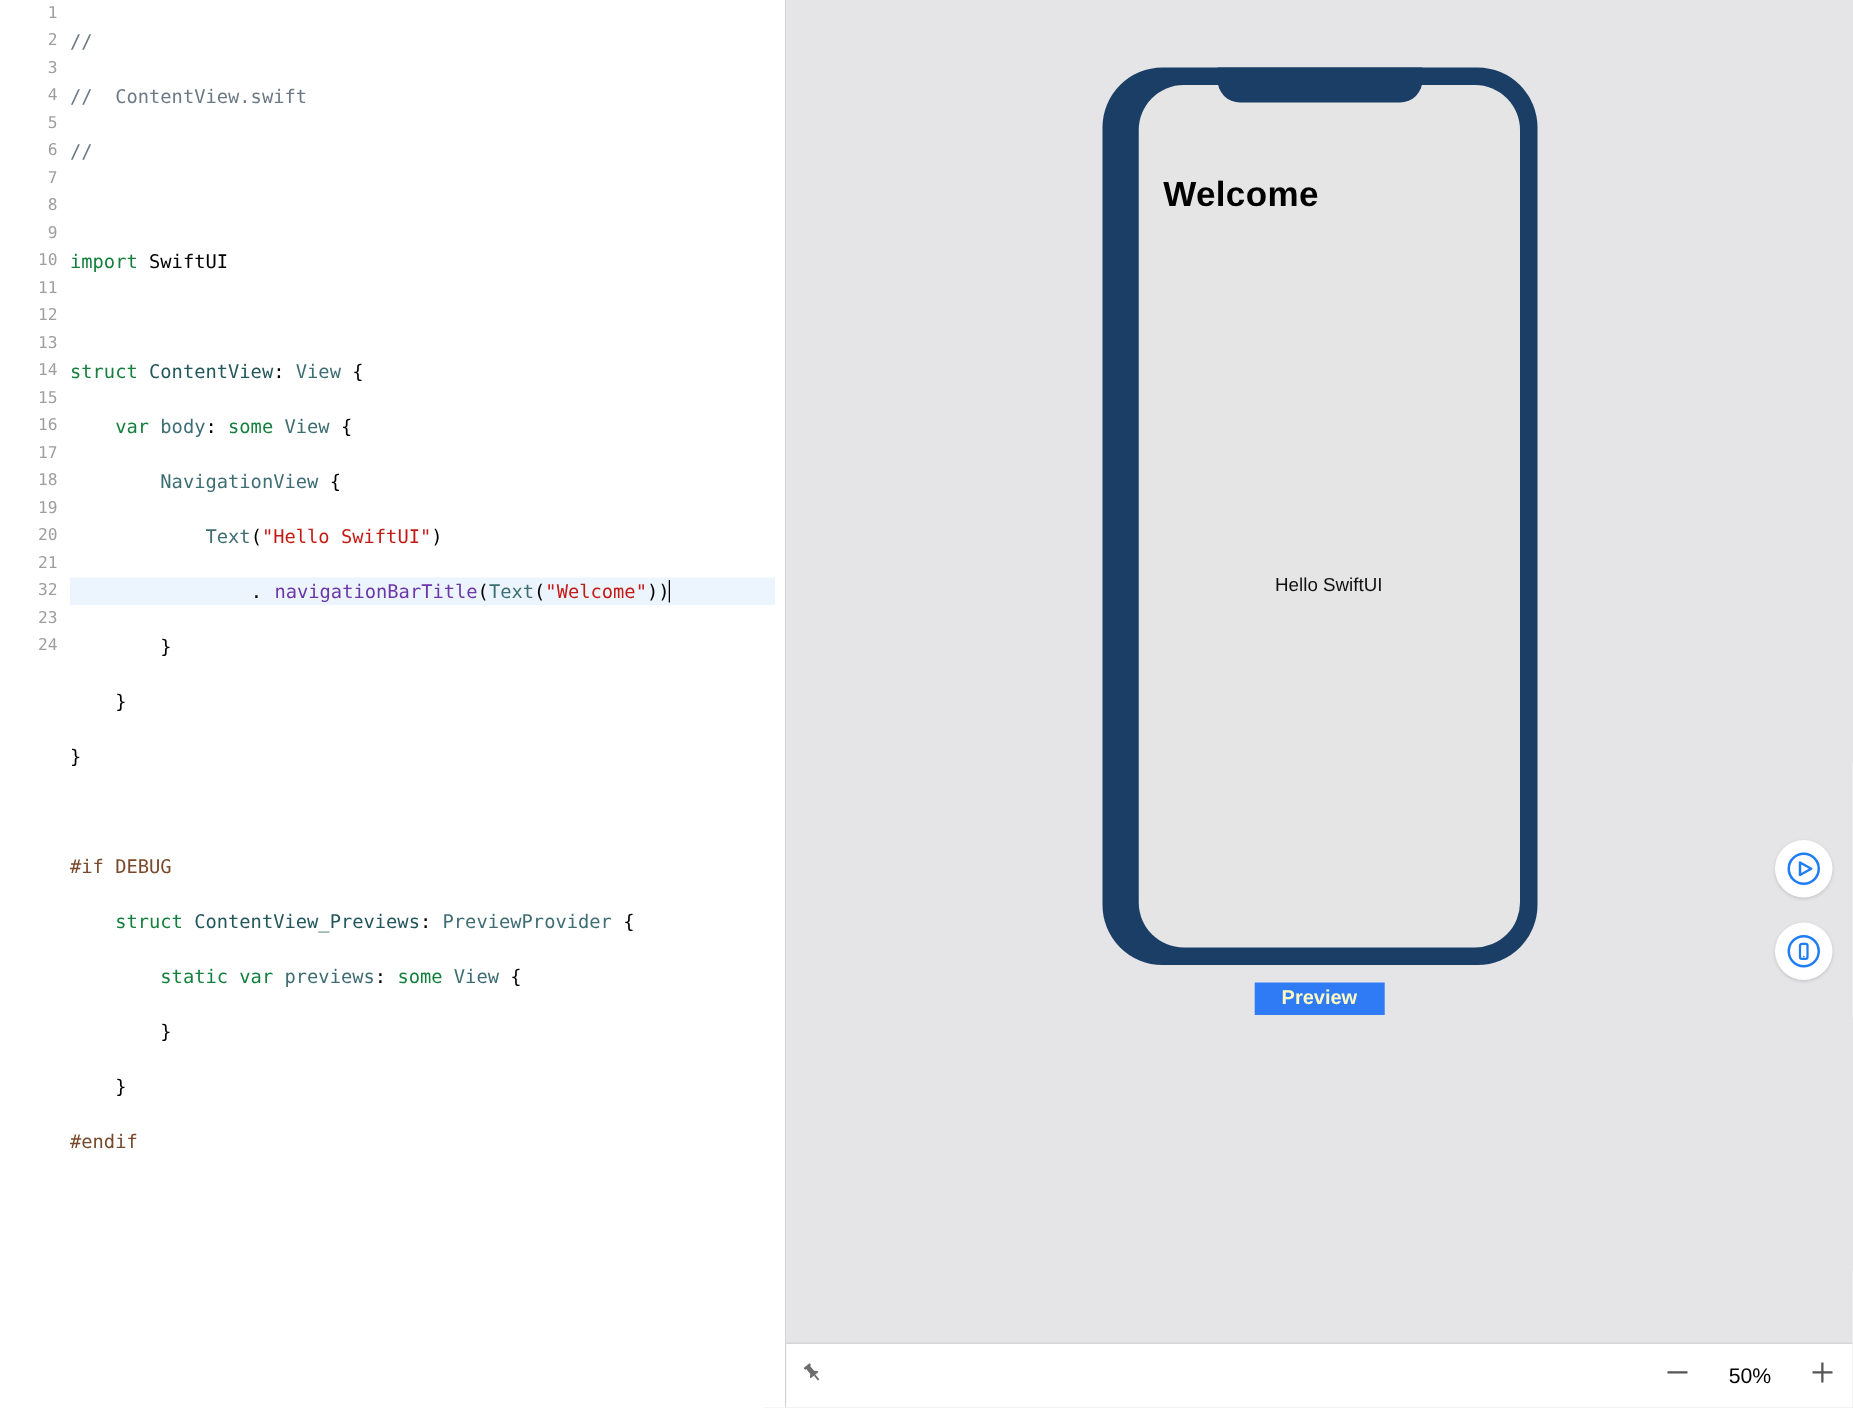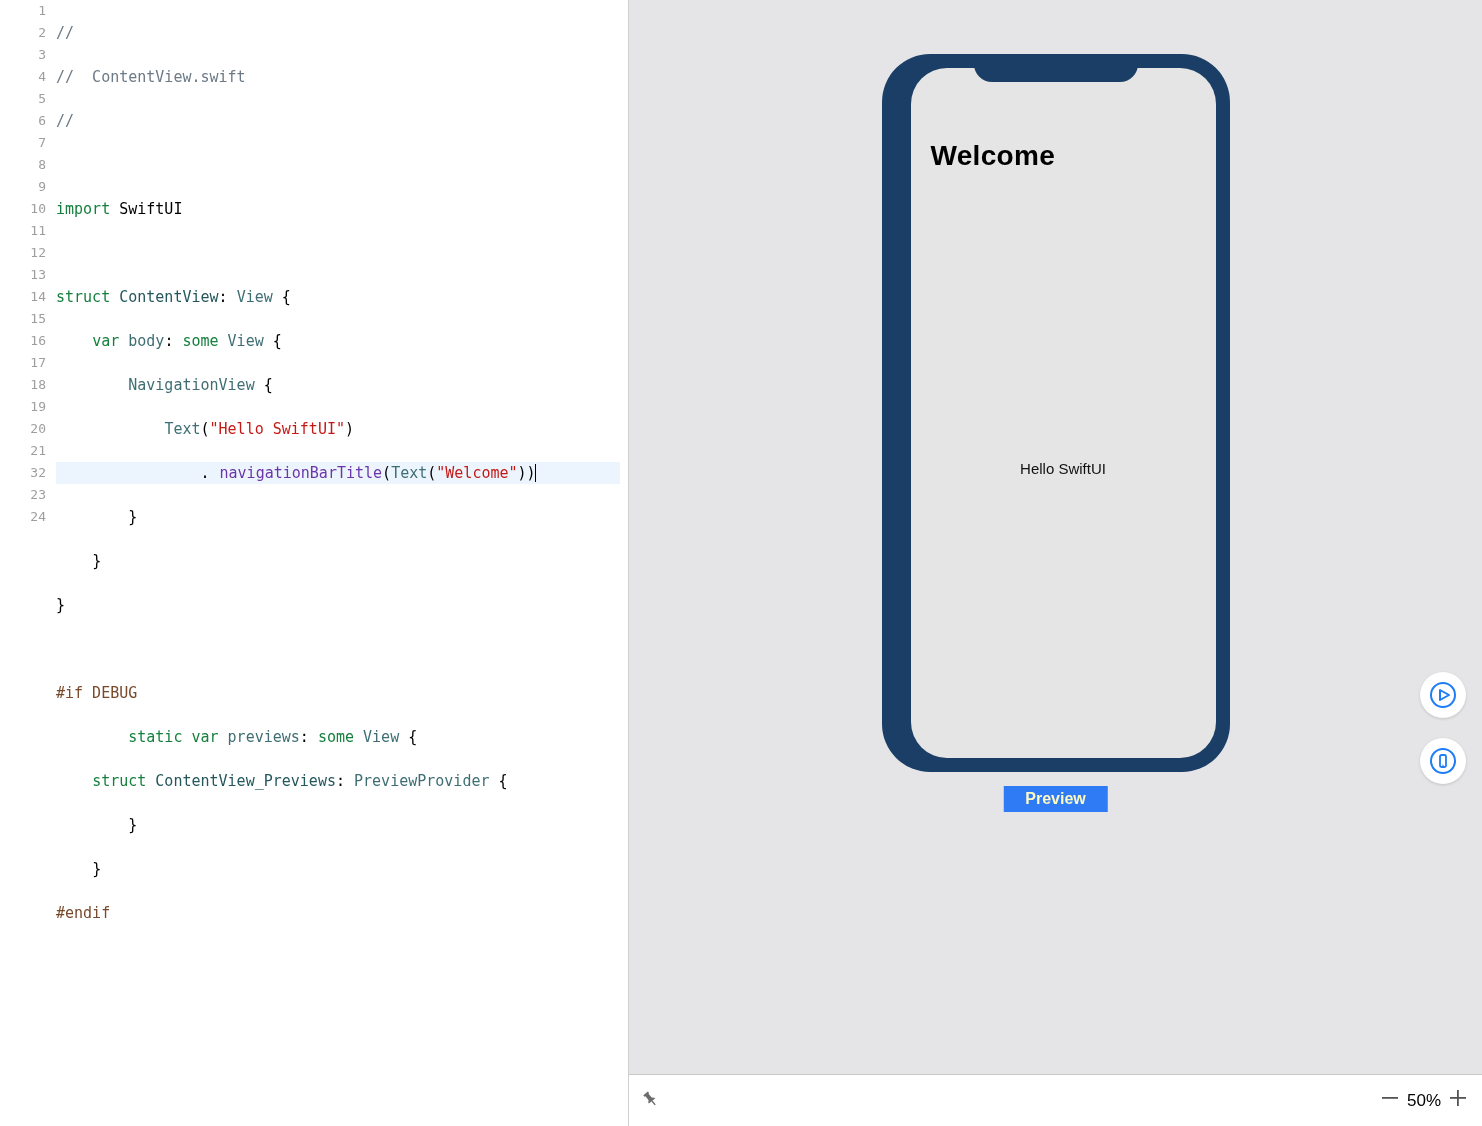--- a/index.html
+++ b/index.html
@@ -145,21 +145,21 @@
     .bottom-bar {
       height: 52px;
       border-top: 1px solid #c8c8c8;
       background: #fff;
       display: flex;
       align-items: center;
       justify-content: space-between;
       padding: 0 14px;
     }
     .bottom-left { display:flex; align-items:center; gap:14px; }
-    .bottom-right { display:flex; align-items:center; gap:0; font-size:17px;}
+    .bottom-right { display:flex; align-items:center; gap:24px; font-size:17px;}
     .pin-icon { transform: rotate(-40deg); color:#6c6c6c; cursor:pointer; }
     .zoom-level { min-width: 48px; text-align:center; }
     .zoom-btn { cursor:pointer; color:#555; font-size: 22px; user-select:none;}
   </style>
 </head>
 <body>
 
 <div class="editor-pane">
   <div class="gutter">
     <div class="ln">1</div>
@@ -197,22 +197,22 @@
 <span class="line"><span class="tok-keyword">struct</span> <span class="tok-type">ContentView</span><span class="tok-plain">: </span><span class="tok-type2">View</span> <span class="tok-brace">{</span></span>
 <span class="line">    <span class="tok-keyword">var</span> <span class="tok-prop">body</span><span class="tok-plain">: </span><span class="tok-keyword">some</span> <span class="tok-type2">View</span> <span class="tok-brace">{</span></span>
 <span class="line">        <span class="tok-type2">NavigationView</span> <span class="tok-brace">{</span></span>
 <span class="line">            <span class="tok-type2">Text</span><span class="tok-brace">(</span><span class="tok-string">"Hello SwiftUI"</span><span class="tok-brace">)</span></span>
 <span class="line hl">                <span class="tok-plain">.</span><span class="tok-func">navigationBarTitle</span><span class="tok-brace">(</span><span class="tok-type2">Text</span><span class="tok-brace">(</span><span class="tok-string">"Welcome"</span><span class="tok-brace">))</span><span class="cursor"></span></span>
 <span class="line">        <span class="tok-brace">}</span></span>
 <span class="line">    <span class="tok-brace">}</span></span>
 <span class="line"><span class="tok-brace">}</span></span>
 <span class="line"></span>
 <span class="line"><span class="tok-preproc">#if DEBUG</span></span>
+<span class="line">    <span class="tok-keyword">struct</span> <span class="tok-type">ContentView_Previews</span><span class="tok-plain">: </span><span class="tok-type2">PreviewProvider</span> <span class="tok-brace">{</span></span>
 <span class="line">        <span class="tok-keyword">static</span> <span class="tok-keyword">var</span> <span class="tok-prop">previews</span><span class="tok-plain">: </span><span class="tok-keyword">some</span> <span class="tok-type2">View</span> <span class="tok-brace">{</span></span>
-<span class="line">    <span class="tok-keyword">struct</span> <span class="tok-type">ContentView_Previews</span><span class="tok-plain">: </span><span class="tok-type2">PreviewProvider</span> <span class="tok-brace">{</span></span>
 <span class="line">        <span class="tok-brace">}</span></span>
 <span class="line">    <span class="tok-brace">}</span></span>
 <span class="line"><span class="tok-preproc">#endif</span></span>
 <span class="line"></span>
   </div>
 </div>
 
 <div class="divider"></div>
 
 <div class="preview-pane">

